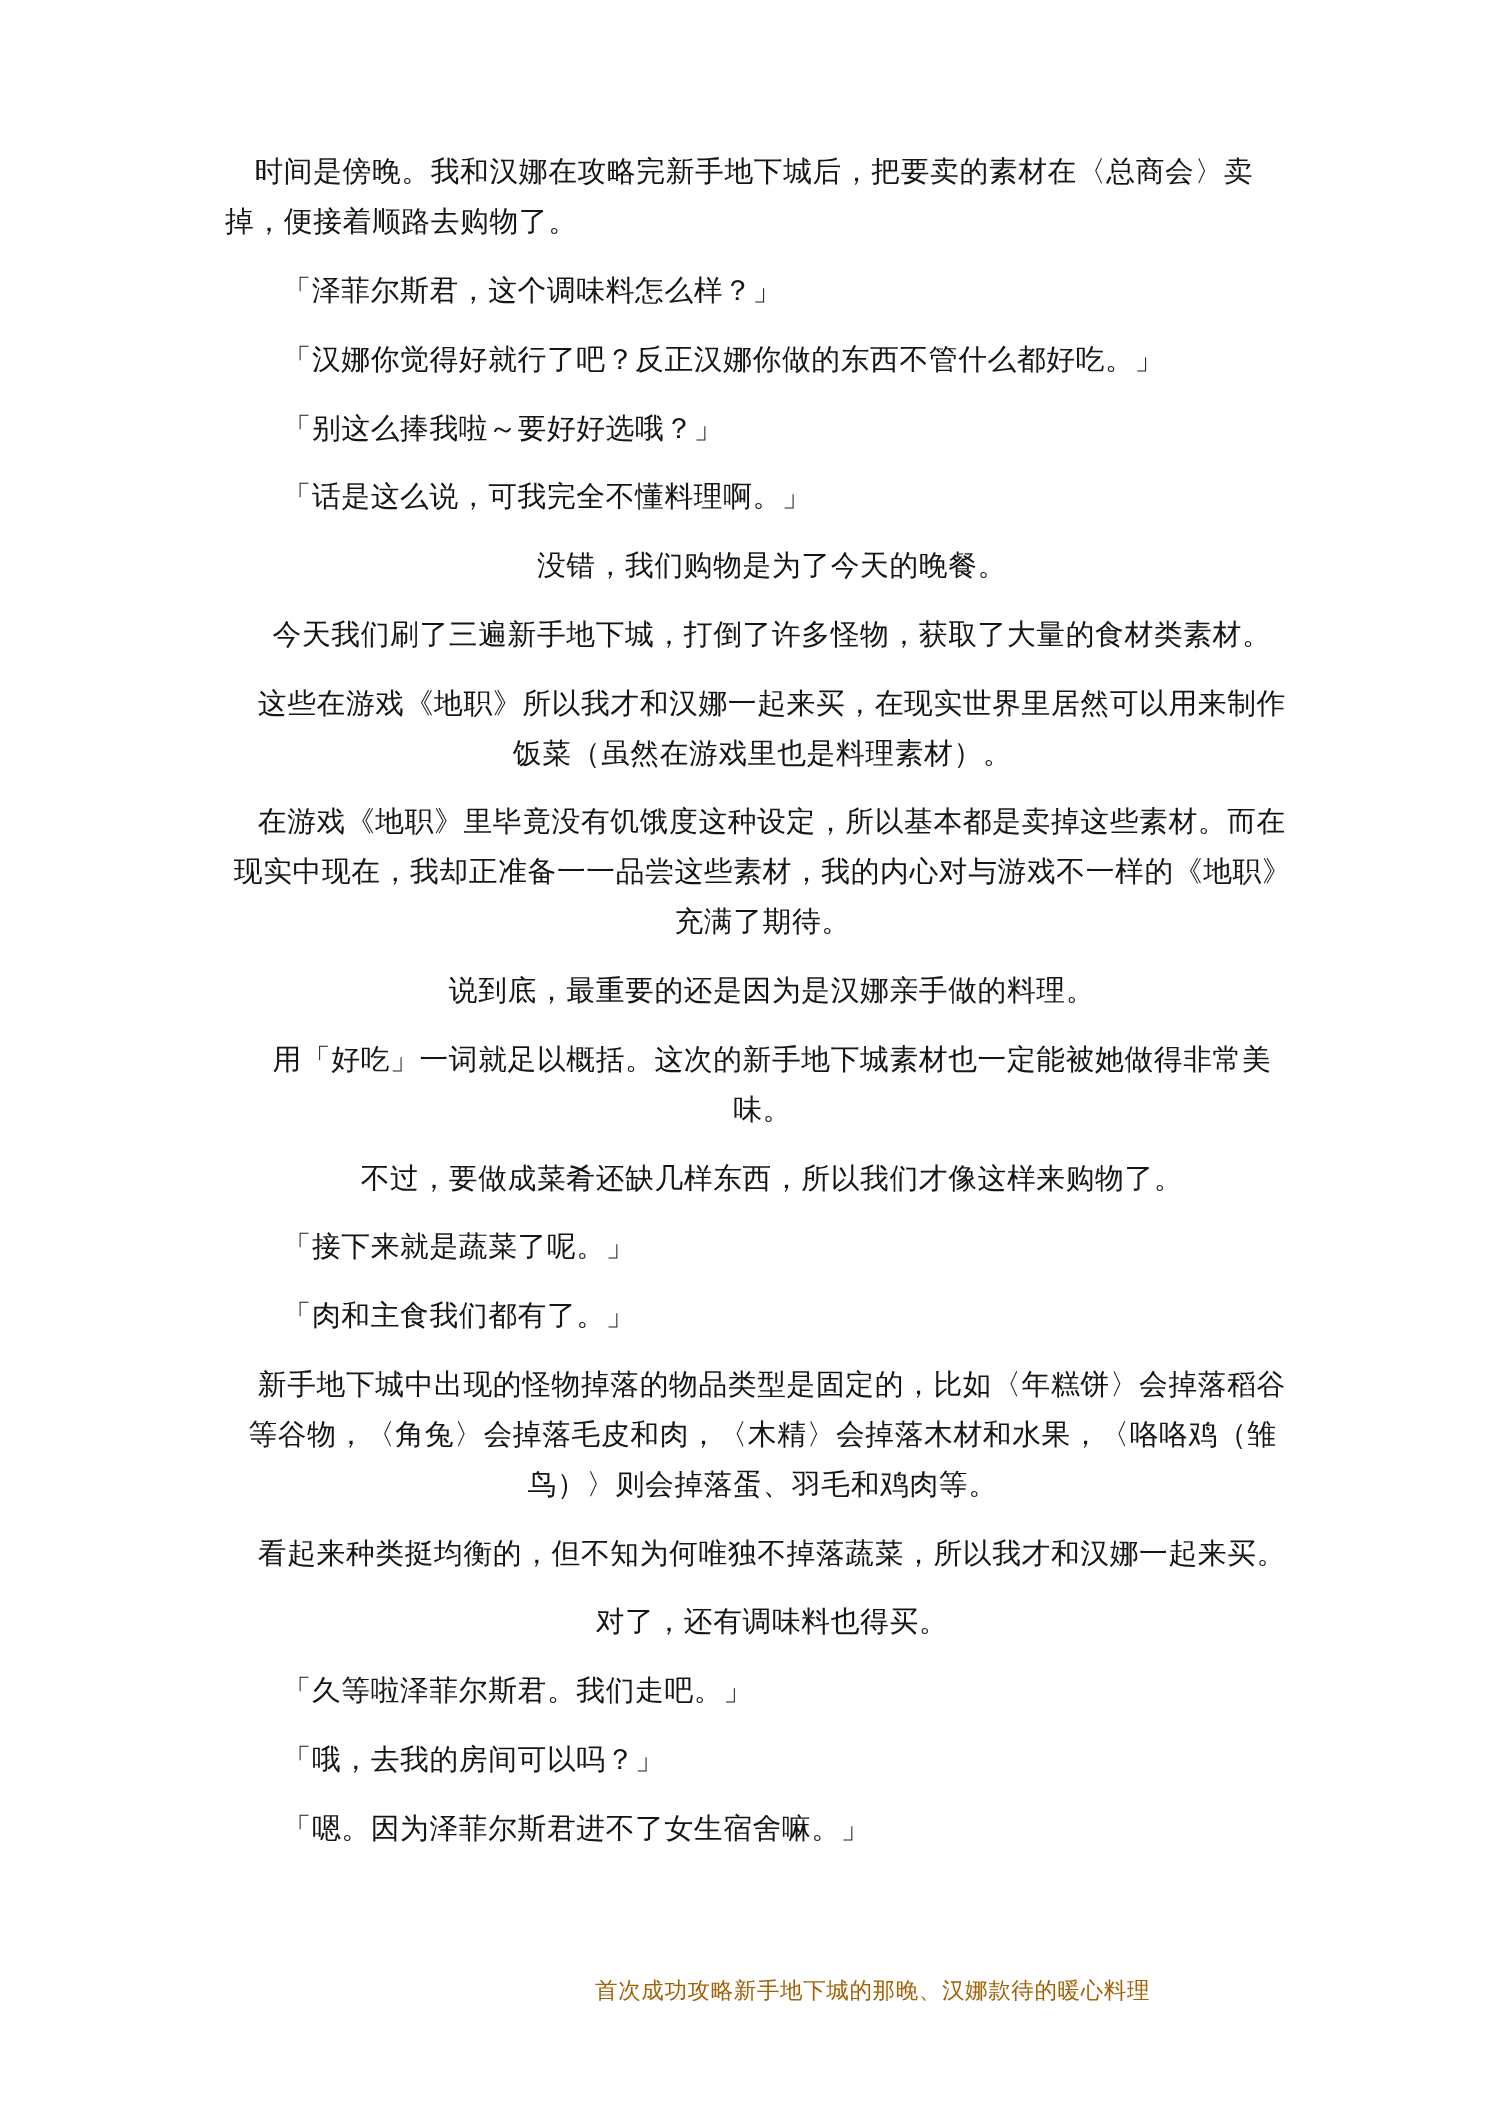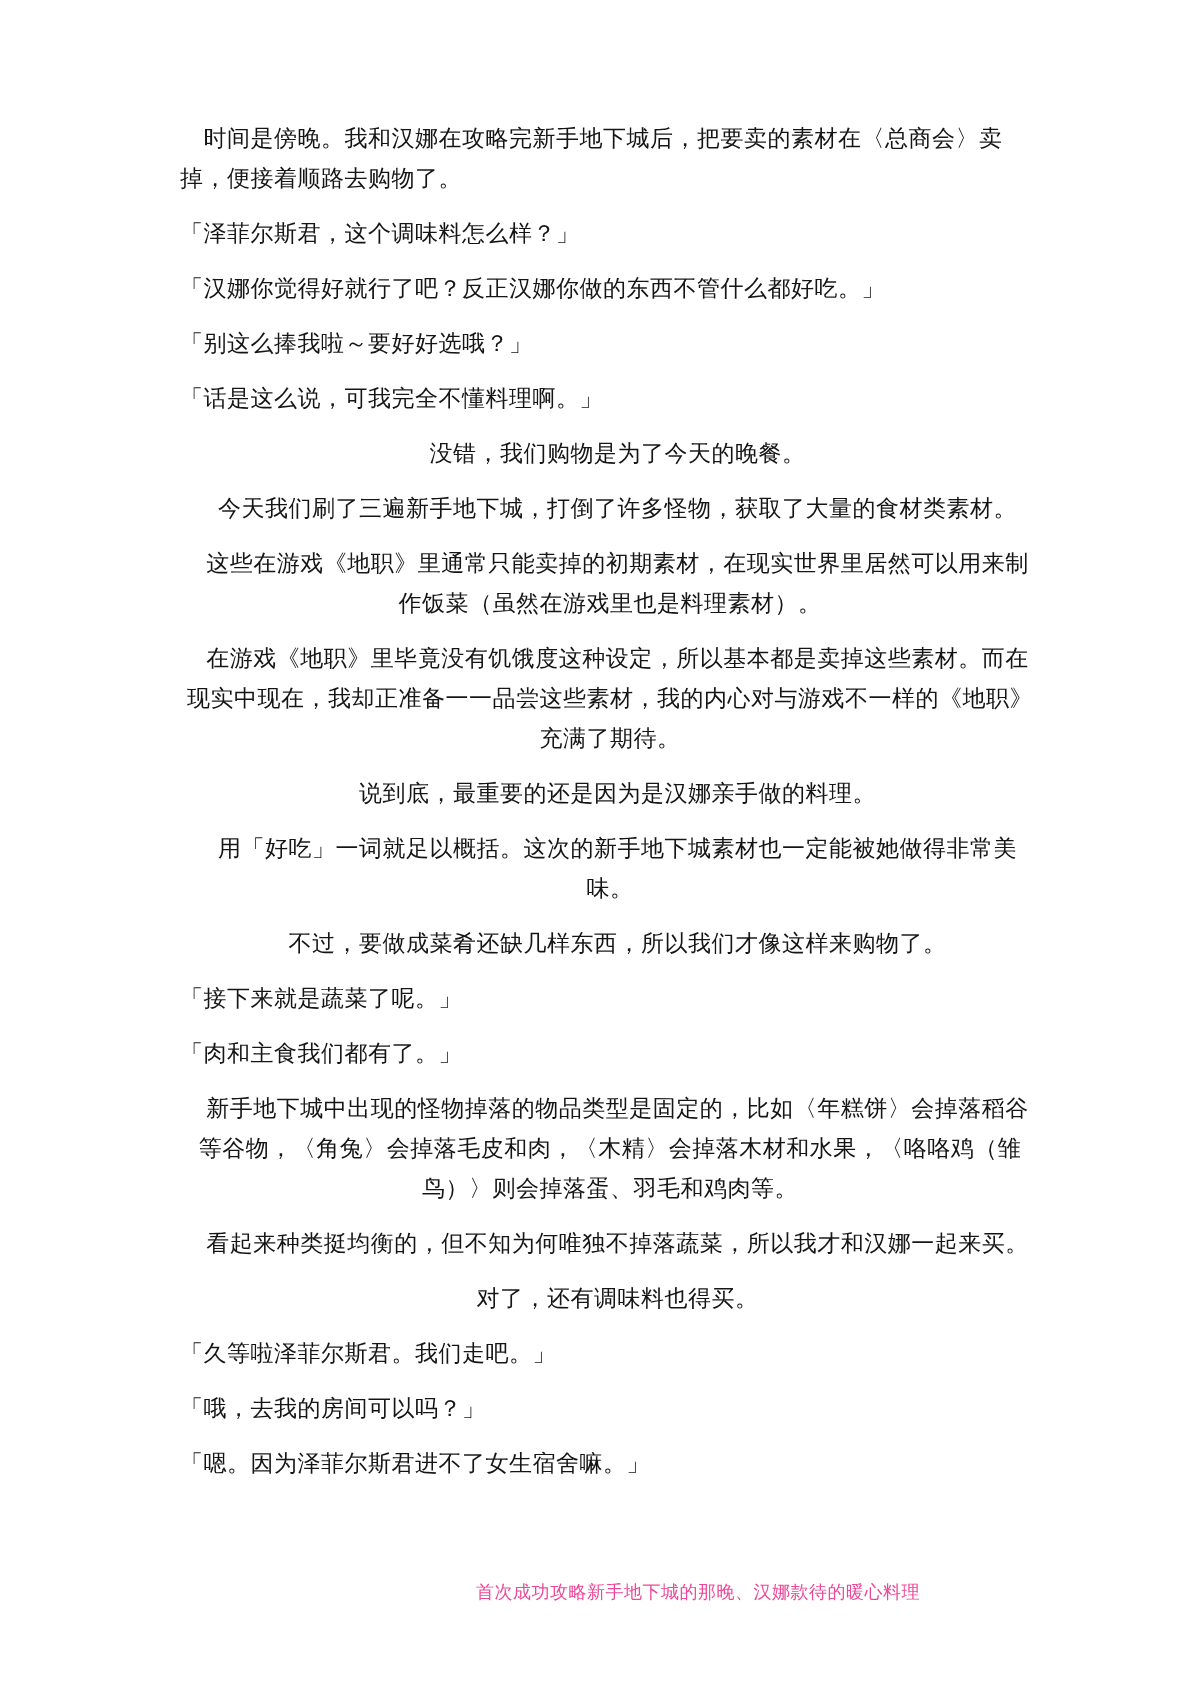--- a/index.html
+++ b/index.html
@@ -38,44 +38,45 @@
     }
     .para.gap {
       margin-top: 15px;
     }
     .para.indent {
       text-indent: 15px;
       text-align: center;
     }
     .para.dlg {
       text-indent: 0;
+      margin-left: 46px;
     }
     .footer-title {
       position: absolute;
       right: 168px;
       top: 1580px;
       font-family: "DejaVu Sans", "Liberation Sans", sans-serif;
       font-size: 18px;
       letter-spacing: 0.5px;
-      color: #ec4899;
+      color: #a16207;
     }
   </style>
 </head>
 <body>
 
 <div class="page">
   <div class="text-body">
     <p class="para">　时间是傍晚。我和汉娜在攻略完新手地下城后，把要卖的素材在〈总商会〉卖掉，便接着顺路去购物了。</p>
     <p class="para gap dlg">「泽菲尔斯君，这个调味料怎么样？」</p>
     <p class="para gap dlg">「汉娜你觉得好就行了吧？反正汉娜你做的东西不管什么都好吃。」</p>
     <p class="para gap dlg">「别这么捧我啦～要好好选哦？」</p>
     <p class="para gap dlg">「话是这么说，可我完全不懂料理啊。」</p>
     <p class="para gap indent">没错，我们购物是为了今天的晚餐。</p>
     <p class="para gap indent">今天我们刷了三遍新手地下城，打倒了许多怪物，获取了大量的食材类素材。</p>
-    <p class="para gap indent">这些在游戏《地职》里通常只能卖掉的初期素材，在现实世界里居然可以用来制作饭菜（虽然在游戏里也是料理素材）。</p>
+    <p class="para gap indent">这些在游戏《地职》所以我才和汉娜一起来买，在现实世界里居然可以用来制作饭菜（虽然在游戏里也是料理素材）。</p>
     <p class="para gap indent">在游戏《地职》里毕竟没有饥饿度这种设定，所以基本都是卖掉这些素材。而在现实中现在，我却正准备一一品尝这些素材，我的内心对与游戏不一样的《地职》充满了期待。</p>
     <p class="para gap indent">说到底，最重要的还是因为是汉娜亲手做的料理。</p>
     <p class="para gap indent">用「好吃」一词就足以概括。这次的新手地下城素材也一定能被她做得非常美味。</p>
     <p class="para gap indent">不过，要做成菜肴还缺几样东西，所以我们才像这样来购物了。</p>
     <p class="para gap dlg">「接下来就是蔬菜了呢。」</p>
     <p class="para gap dlg">「肉和主食我们都有了。」</p>
     <p class="para gap indent">新手地下城中出现的怪物掉落的物品类型是固定的，比如〈年糕饼〉会掉落稻谷等谷物，〈角兔〉会掉落毛皮和肉，〈木精〉会掉落木材和水果，〈咯咯鸡（雏鸟）〉则会掉落蛋、羽毛和鸡肉等。</p>
     <p class="para gap indent">看起来种类挺均衡的，但不知为何唯独不掉落蔬菜，所以我才和汉娜一起来买。</p>
     <p class="para gap indent">对了，还有调味料也得买。</p>
     <p class="para gap dlg">「久等啦泽菲尔斯君。我们走吧。」</p>

